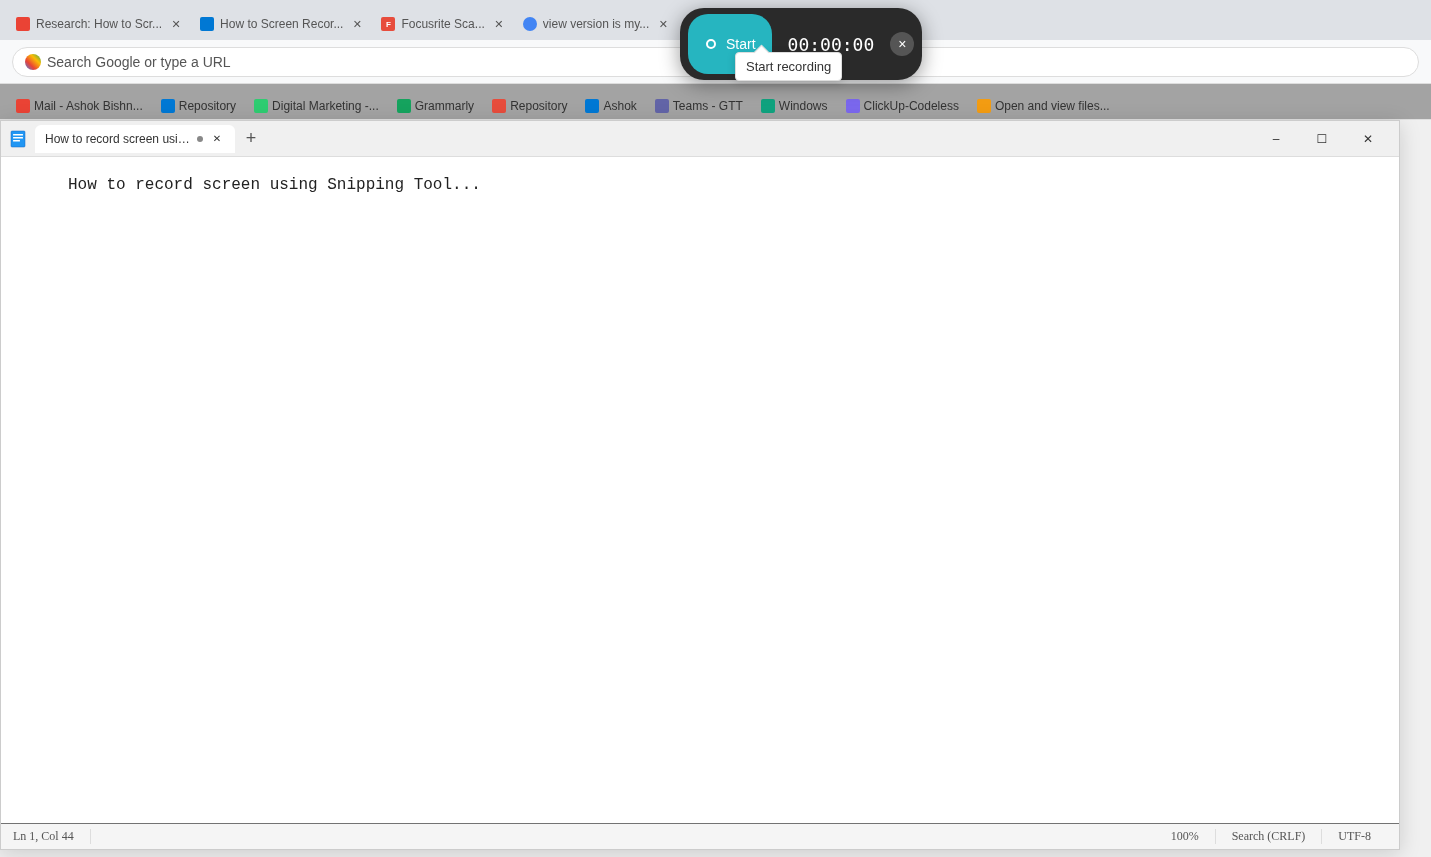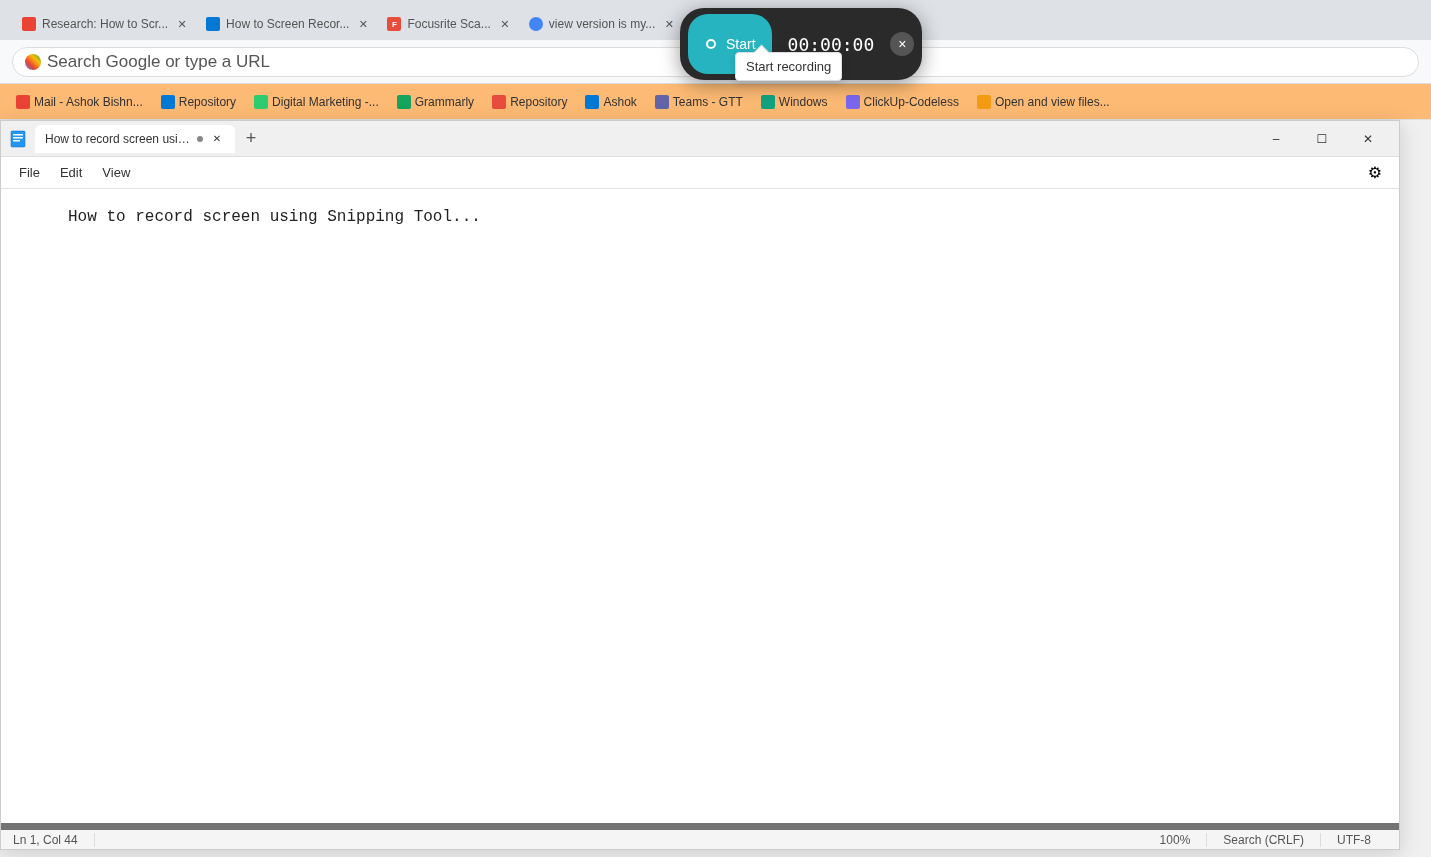--- a/index.html
+++ b/index.html
@@ -5,21 +5,21 @@
     * { margin: 0; padding: 0; box-sizing: border-box; }
     body { width: 1431px; height: 857px; font-family: 'Segoe UI', Arial, sans-serif; background: #f0f0f0; overflow: hidden; position: relative; }
 
     
     .chrome-tabs-bar {
       width: 100%;
       background: #dee1e6;
       height: 40px;
       display: flex;
       align-items: flex-end;
-      padding: 0 14px;
+      padding: 0 8px;
       position: relative;
     }
 
     .chrome-tab {
       display: flex;
       align-items: center;
       background: #f8f9fa;
       border-radius: 8px 8px 0 0;
       padding: 0 8px;
       height: 32px;
@@ -107,32 +107,32 @@
       padding: 0 12px;
       gap: 6px;
     }
     .google-icon {
       width: 16px; height: 16px;
       border-radius: 50%;
       background: linear-gradient(45deg, #4285f4, #ea4335, #fbbc05, #34a853);
       flex-shrink: 0;
     }
     .address-text {
-      font-size: 17px;
+      font-size: 14px;
       color: #555;
       flex: 1;
     }
 
     
     .bookmarks-bar {
       width: 100%;
-      background: #fdba74;
+      background: #a3a3a3;
       height: 36px;
       display: flex;
-      align-items: center;
+      align-items: flex-end;
       padding: 0 8px;
       gap: 2px;
       border-bottom: 1px solid #e0e0e0;
       overflow: hidden;
     }
     .bookmark-item {
       display: flex;
       align-items: center;
       padding: 2px 8px;
       border-radius: 4px;
@@ -314,27 +314,28 @@
       font-family: 'Courier New', monospace;
       color: #222;
       line-height: 1.5;
       outline: none;
       margin-left: 47px;
     }
 
     .notepad-statusbar {
       height: 26px;
       background: #f5f5f5;
-      border-top: 7px solid #737373;
+      border-top: 1px solid #737373;
       display: flex;
       align-items: center;
       padding: 0 12px;
       font-size: 12px;
       color: #555;
       gap: 0;
+      font-family: Liberation Serif, serif;
     }
 
     .status-item {
       padding: 0 16px;
       border-right: 1px solid #ddd;
     }
     .status-item:first-child { padding-left: 0; }
     .status-item:last-child { border-right: none; }
     .status-spacer { flex: 1; }
 
@@ -470,26 +471,20 @@
       <div class="new-tab-btn" style="font-size:18px;color:#555;width:24px;height:24px;align-self:center;">+</div>
     </div>
 
     <div class="notepad-controls">
       <button class="win-btn">–</button>
       <button class="win-btn">☐</button>
       <button class="win-btn close">✕</button>
     </div>
   </div>
 
-  <div class="notepad-menubar">
-    <div class="menu-item">File</div>
-    <div class="menu-item">Edit</div>
-    <div class="menu-item">View</div>
-    <div class="notepad-settings-btn">⚙</div>
-  </div>
 
   <div class="notepad-content">How to record screen using Snipping Tool...</div>
 
   <div class="notepad-statusbar">
     <span class="status-item">Ln 1, Col 44</span>
     <div class="status-spacer"></div>
     <span class="status-item">100%</span>
     <span class="status-item">Search (CRLF)</span>
     <span class="status-item">UTF-8</span>
   </div>

